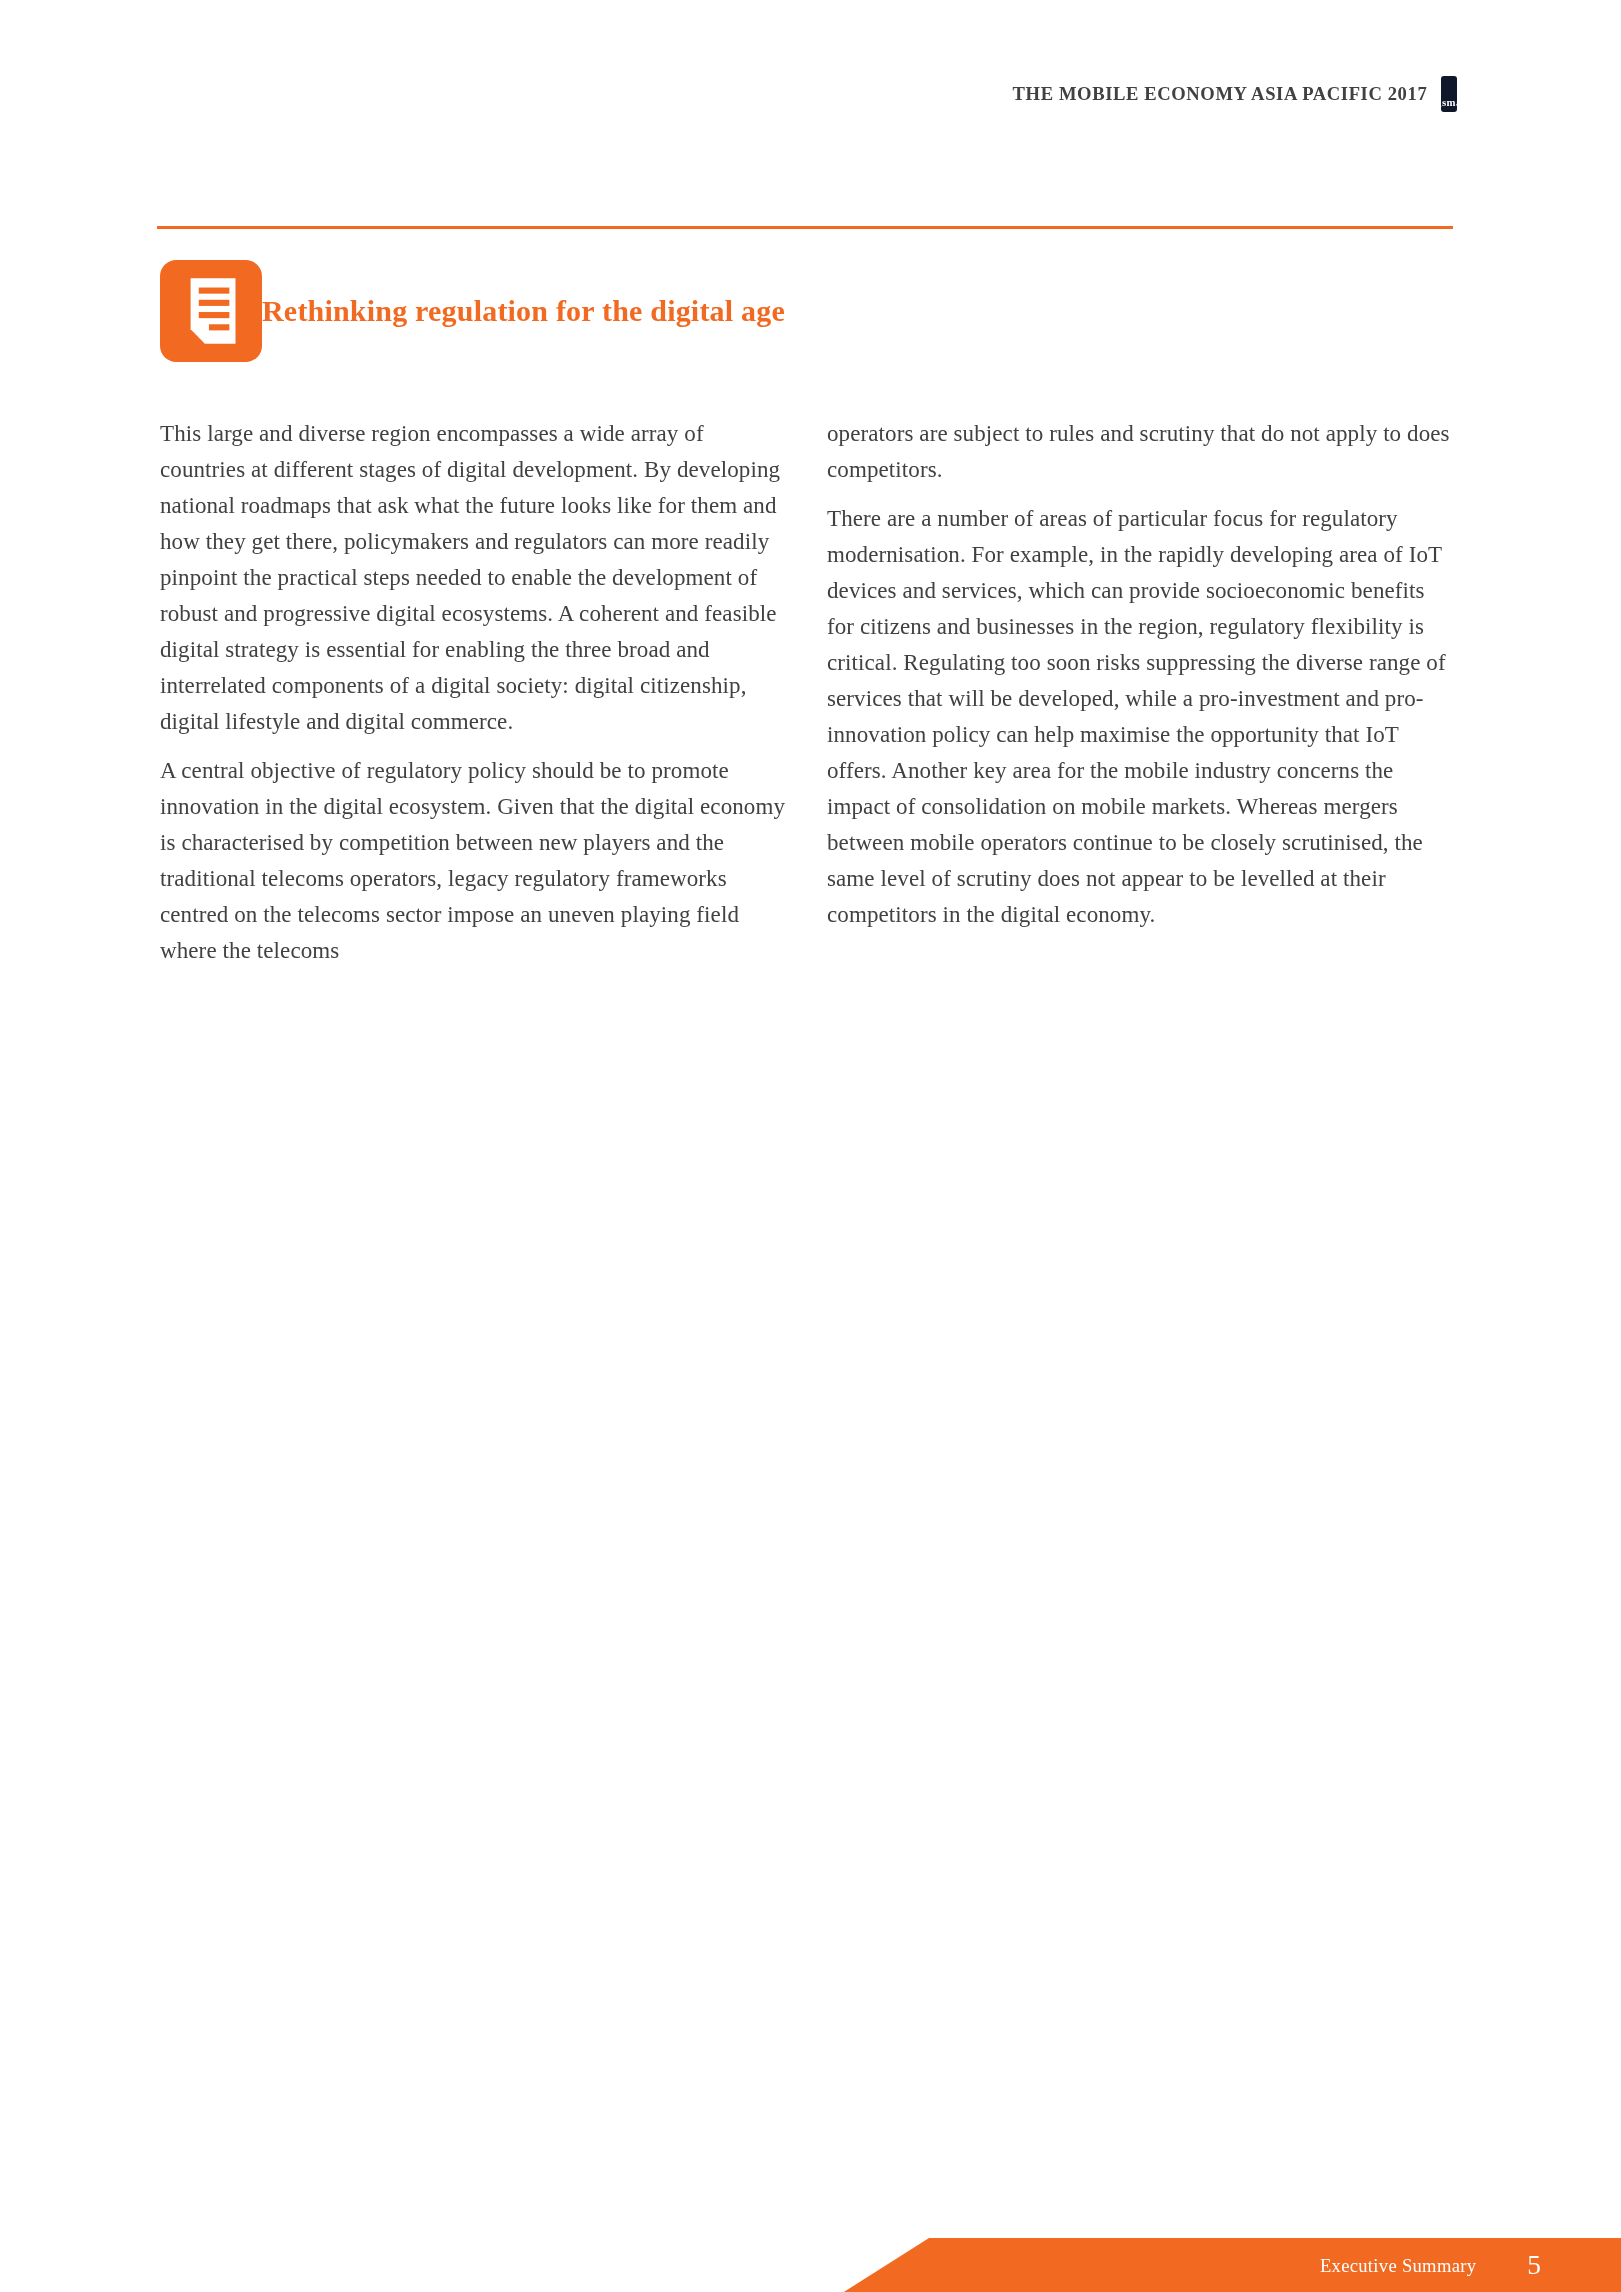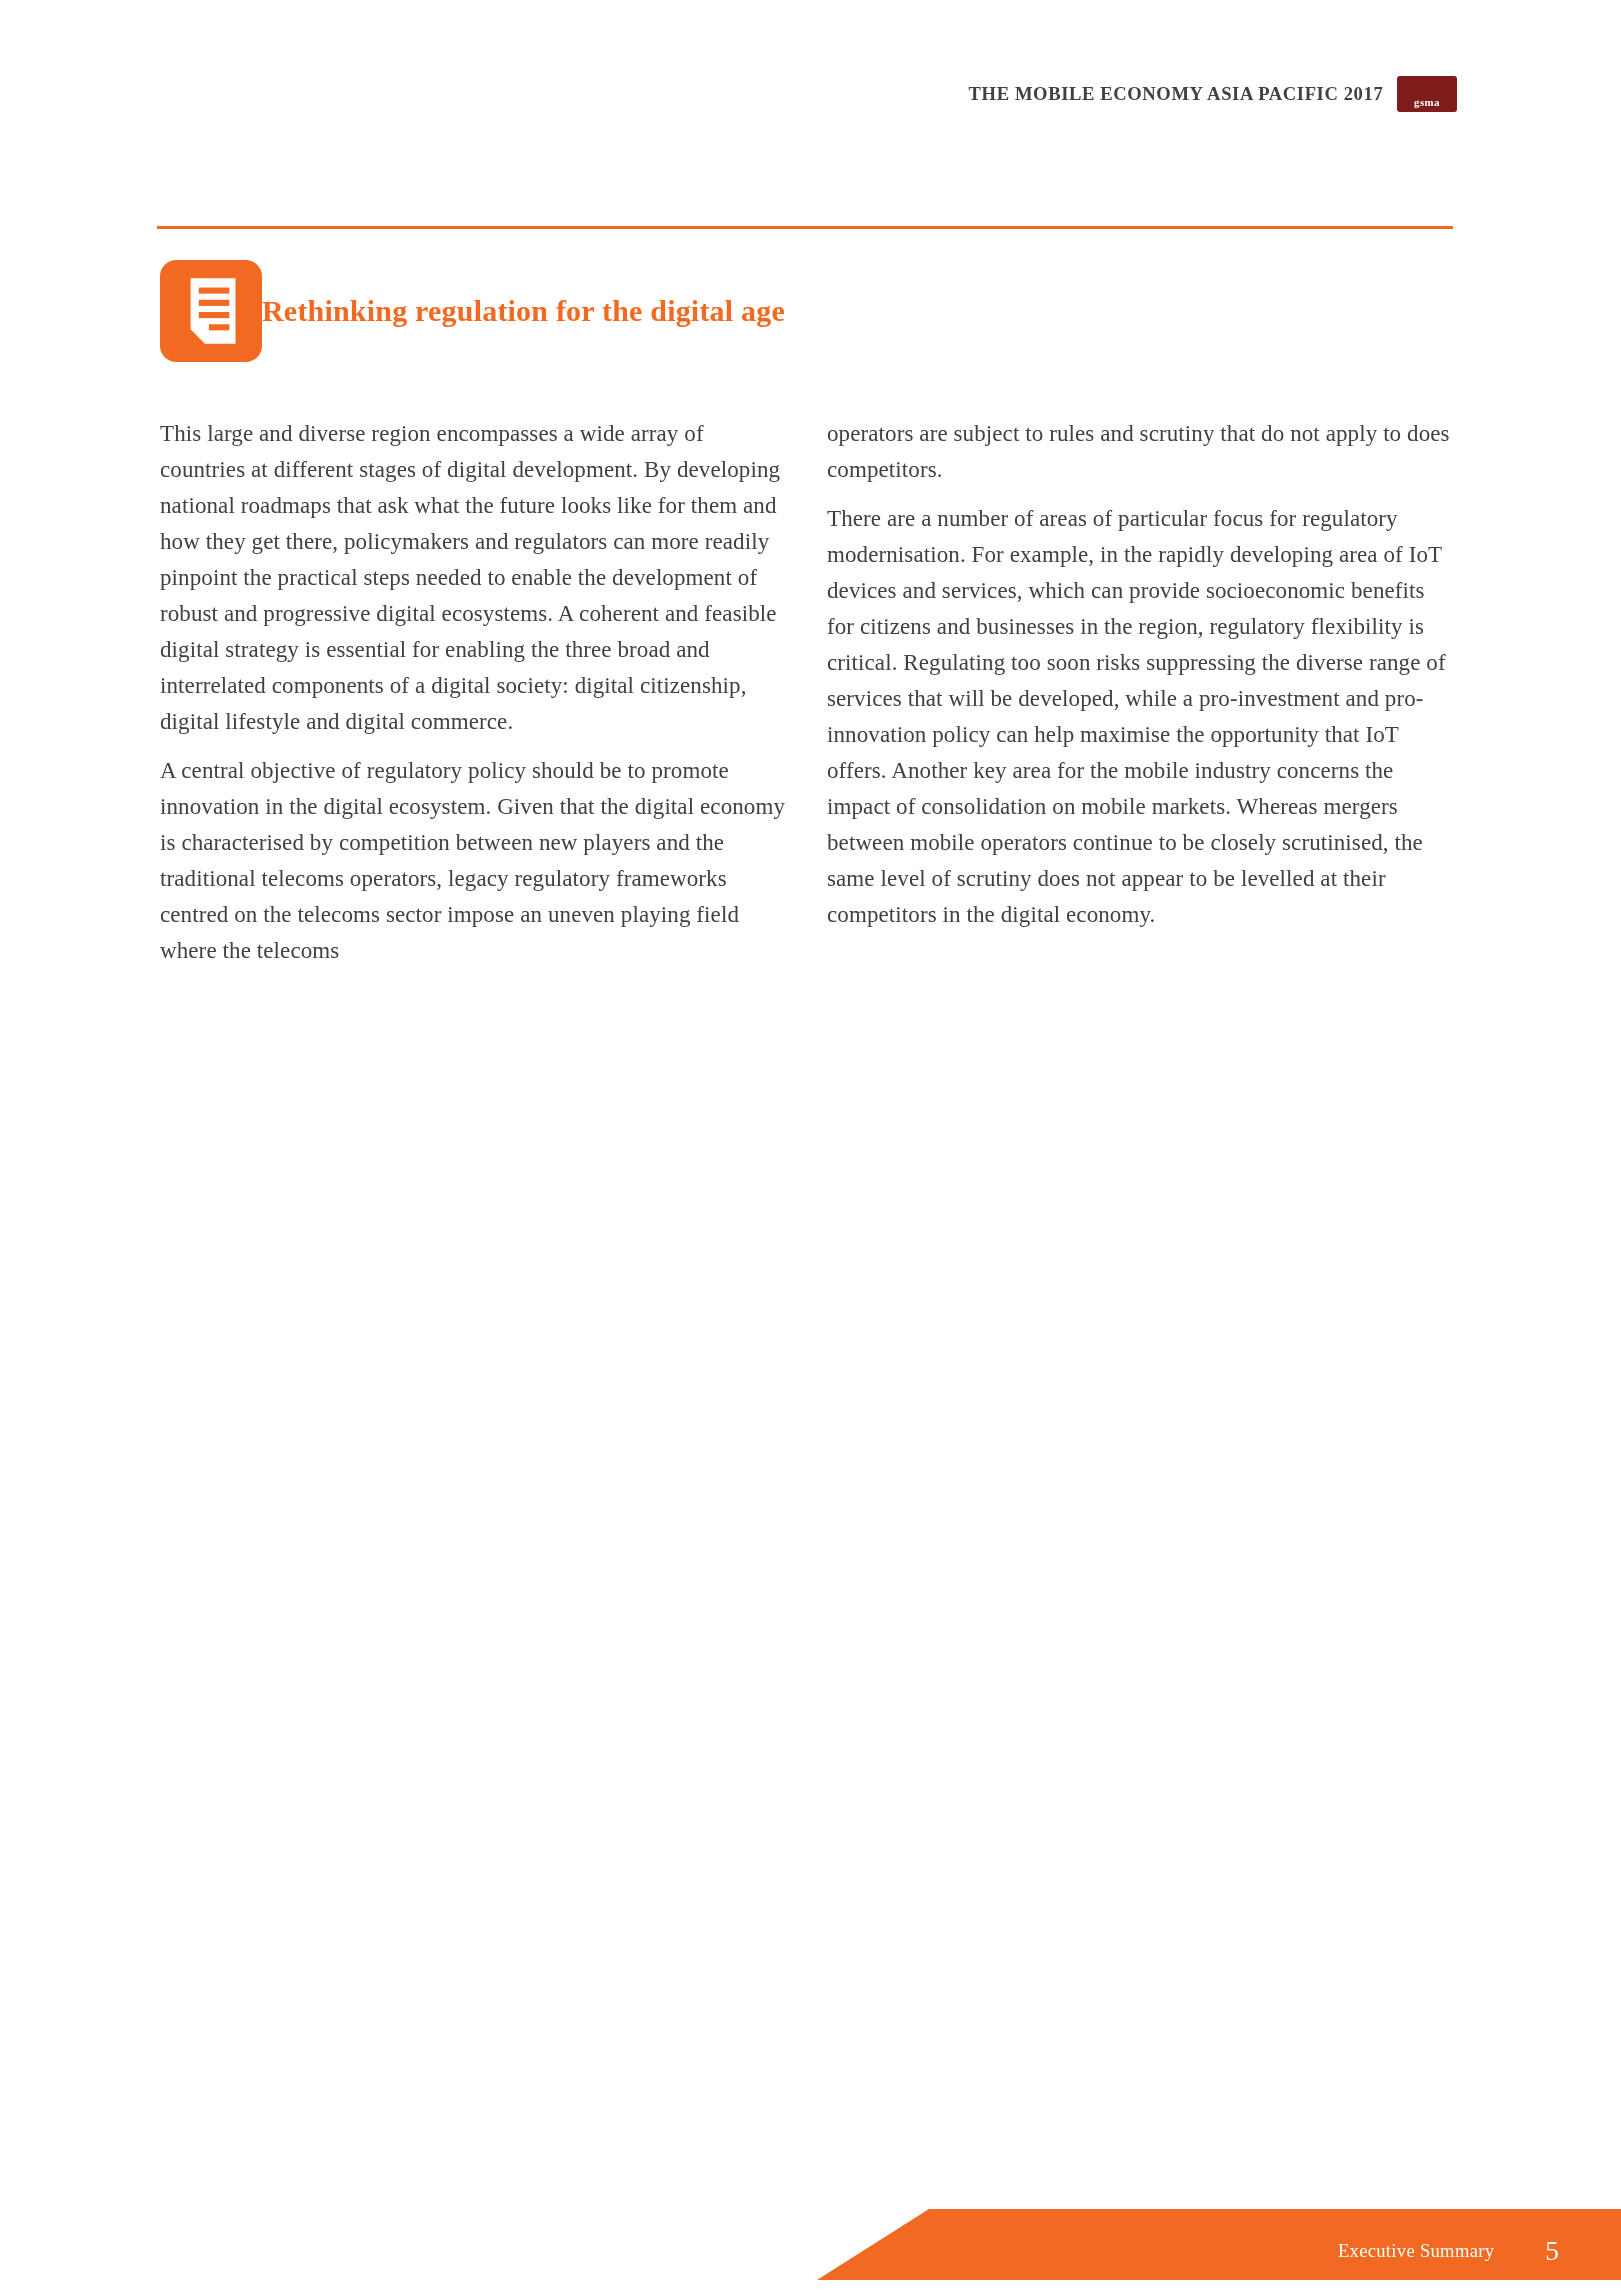--- a/index.html
+++ b/index.html
@@ -25,23 +25,23 @@
     align-items: center;
     gap: 13.7px;
   }
   .header-title {
     font-size: 18.6px;
     font-weight: bold;
     letter-spacing: 0.6px;
     color: #414042;
   }
   .logo {
-    width: 60px;
+    width: 16px;
     height: 36px;
-    background: #7f1d1d;
+    background: #0f172a;
     border-radius: 2.9px;
     display: flex;
     align-items: flex-end;
     justify-content: center;
     box-sizing: border-box;
   }
   .logo span {
     color: #ffffff;
     font-size: 10.8px;
     font-weight: bold;
@@ -92,28 +92,28 @@
     letter-spacing: 0.1px;
   }
   .col p {
     margin: 0 0 12.7px 0;
   }
   .footer {
     position: absolute;
     right: 0;
     bottom: 0;
     width: 804px;
-    height: 84px;
+    height: 55px;
     background: var(--accent);
     clip-path: polygon(112px 0, 804px 0, 804px 71px, 0 71px);
     display: flex;
     align-items: center;
     justify-content: flex-end;
     gap: 51px;
-    padding-right: 62px;
+    padding-right: 80px;
     box-sizing: border-box;
   }
   .footer-label {
     color: #ffffff;
     font-size: 18.6px;
     letter-spacing: 0.3px;
   }
   .footer-page {
     color: #ffffff;
     font-size: 27.4px;

